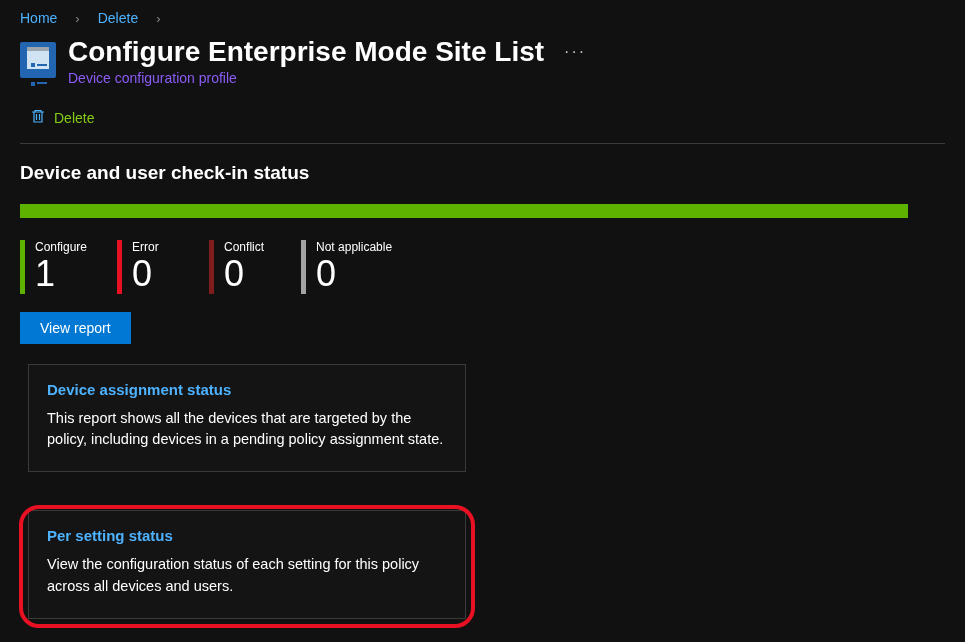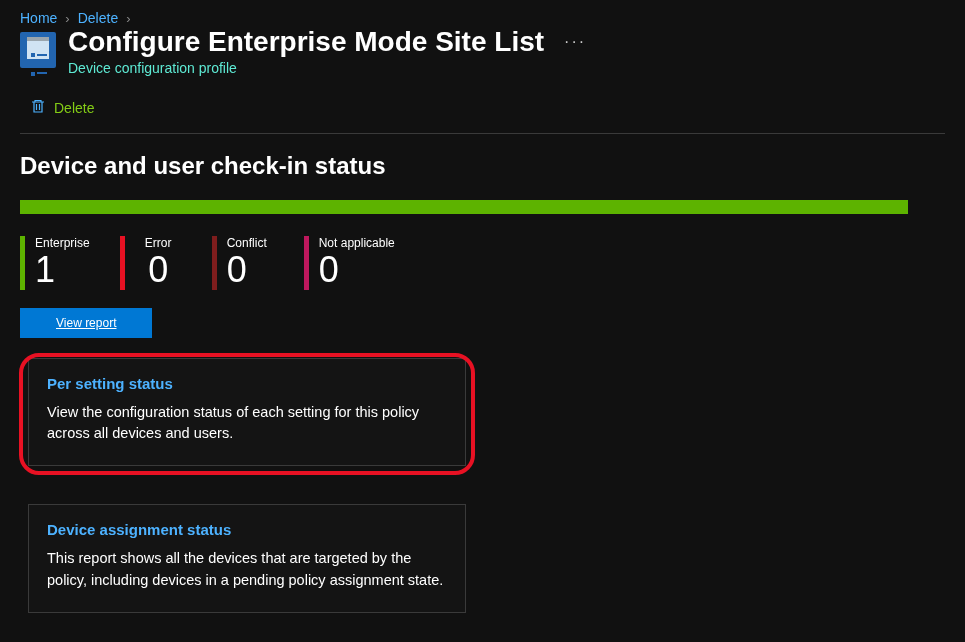--- a/index.html
+++ b/index.html
@@ -11,22 +11,23 @@
       background: #111111;
       color: #ffffff;
       font-family: "Segoe UI", -apple-system, sans-serif;
       width: 965px;
       height: 642px;
       padding: 10px 20px;
     }
     .breadcrumb {
       display: flex;
       align-items: center;
-      gap: 8px;
-      font-size: 14px;
+      gap: 18px;
+      font-size: 14px;
+      margin-bottom: 10px;
     }
     .breadcrumb a {
       color: #4db2ff;
       text-decoration: none;
     }
     .breadcrumb .chevron {
       color: #8a8a8a;
       font-size: 13px;
     }
     .header-row {
@@ -91,21 +92,21 @@
       align-items: center;
       gap: 20px;
     }
     .more-dots {
       color: #cccccc;
       font-size: 16px;
       letter-spacing: 2px;
       cursor: pointer;
     }
     .subtitle {
-      color: #5eead4;
+      color: #8b5cf6;
       font-size: 14px;
       margin-top: 2px;
     }
     .toolbar {
       display: flex;
       align-items: center;
       gap: 8px;
       padding: 4px 0 12px 6px;
       border-bottom: 1px solid #3a3a3a;
       margin-bottom: 18px;
@@ -118,63 +119,62 @@
       border: none;
       color: #84cc16;
       font-size: 14px;
       cursor: pointer;
       padding: 4px;
     }
     .trash-icon {
       color: #4db2ff;
     }
     .section-title {
-      font-size: 24px;
+      font-size: 19px;
       font-weight: 600;
       margin-bottom: 20px;
     }
     .status-bar {
       width: 888px;
       height: 14px;
       background: #5db300;
       margin-bottom: 22px;
     }
     .metrics {
       display: flex;
       gap: 30px;
       margin-bottom: 18px;
     }
     .metric {
       padding-left: 10px;
       min-width: 62px;
     }
     .metric.succeeded { border-left: 5px solid #5db300; }
-    .metric.error { border-left: 5px solid #e81123; text-align: center; }
+    .metric.error { border-left: 5px solid #e81123; }
     .metric.conflict { border-left: 5px solid #7f1d1d; }
-    .metric.na { border-left: 5px solid #be185d; padding-left: 10px; }
+    .metric.na { border-left: 5px solid #a3a3a3; padding-left: 10px; }
     .metric-label {
       font-size: 12px;
       color: #ffffff;
       margin-bottom: 0px;
       white-space: nowrap;
     }
     .metric-value {
       font-size: 36px;
       font-weight: 400;
       line-height: 1.1;
     }
     .view-report-btn {
       background: #0078d4;
       color: #ffffff;
       border: none;
-      padding: 8px 36px;
-      font-size: 12px;
+      padding: 8px 20px;
+      font-size: 14px;
       cursor: pointer;
       margin-bottom: 20px;
-      text-decoration: underline;
     }
     .cards {
       display: flex;
       flex-direction: column;
       gap: 38px;
       padding-left: 8px;
     }
     .card {
       width: 438px;
       padding: 16px 18px 20px 18px;
@@ -246,45 +246,45 @@
     <span>Delete</span>
   </button>
 </div>
 
 <h2 class="section-title">Device and user check-in status</h2>
 
 <div class="status-bar"></div>
 
 <div class="metrics">
   <div class="metric succeeded">
-    <div class="metric-label">Enterprise</div>
+    <div class="metric-label">Configure</div>
     <div class="metric-value">1</div>
   </div>
   <div class="metric error">
     <div class="metric-label">Error</div>
     <div class="metric-value">0</div>
   </div>
   <div class="metric conflict">
     <div class="metric-label">Conflict</div>
     <div class="metric-value">0</div>
   </div>
   <div class="metric na">
     <div class="metric-label">Not applicable</div>
     <div class="metric-value">0</div>
   </div>
 </div>
 
 <button class="view-report-btn">View report</button>
 
 <div class="cards">
+  <div class="card">
+    <div class="card-title">Device assignment status</div>
+    <div class="card-desc">This report shows all the devices that are targeted by the policy, including devices in a pending policy assignment state.</div>
+  </div>
   <div class="card highlighted">
     <div class="highlight-ring"></div>
     <div class="card-title">Per setting status</div>
     <div class="card-desc">View the configuration status of each setting for this policy across all devices and users.</div>
   </div>
-  <div class="card">
-    <div class="card-title">Device assignment status</div>
-    <div class="card-desc">This report shows all the devices that are targeted by the policy, including devices in a pending policy assignment state.</div>
-  </div>
 </div>
 
 
 
 
 </body></html>

